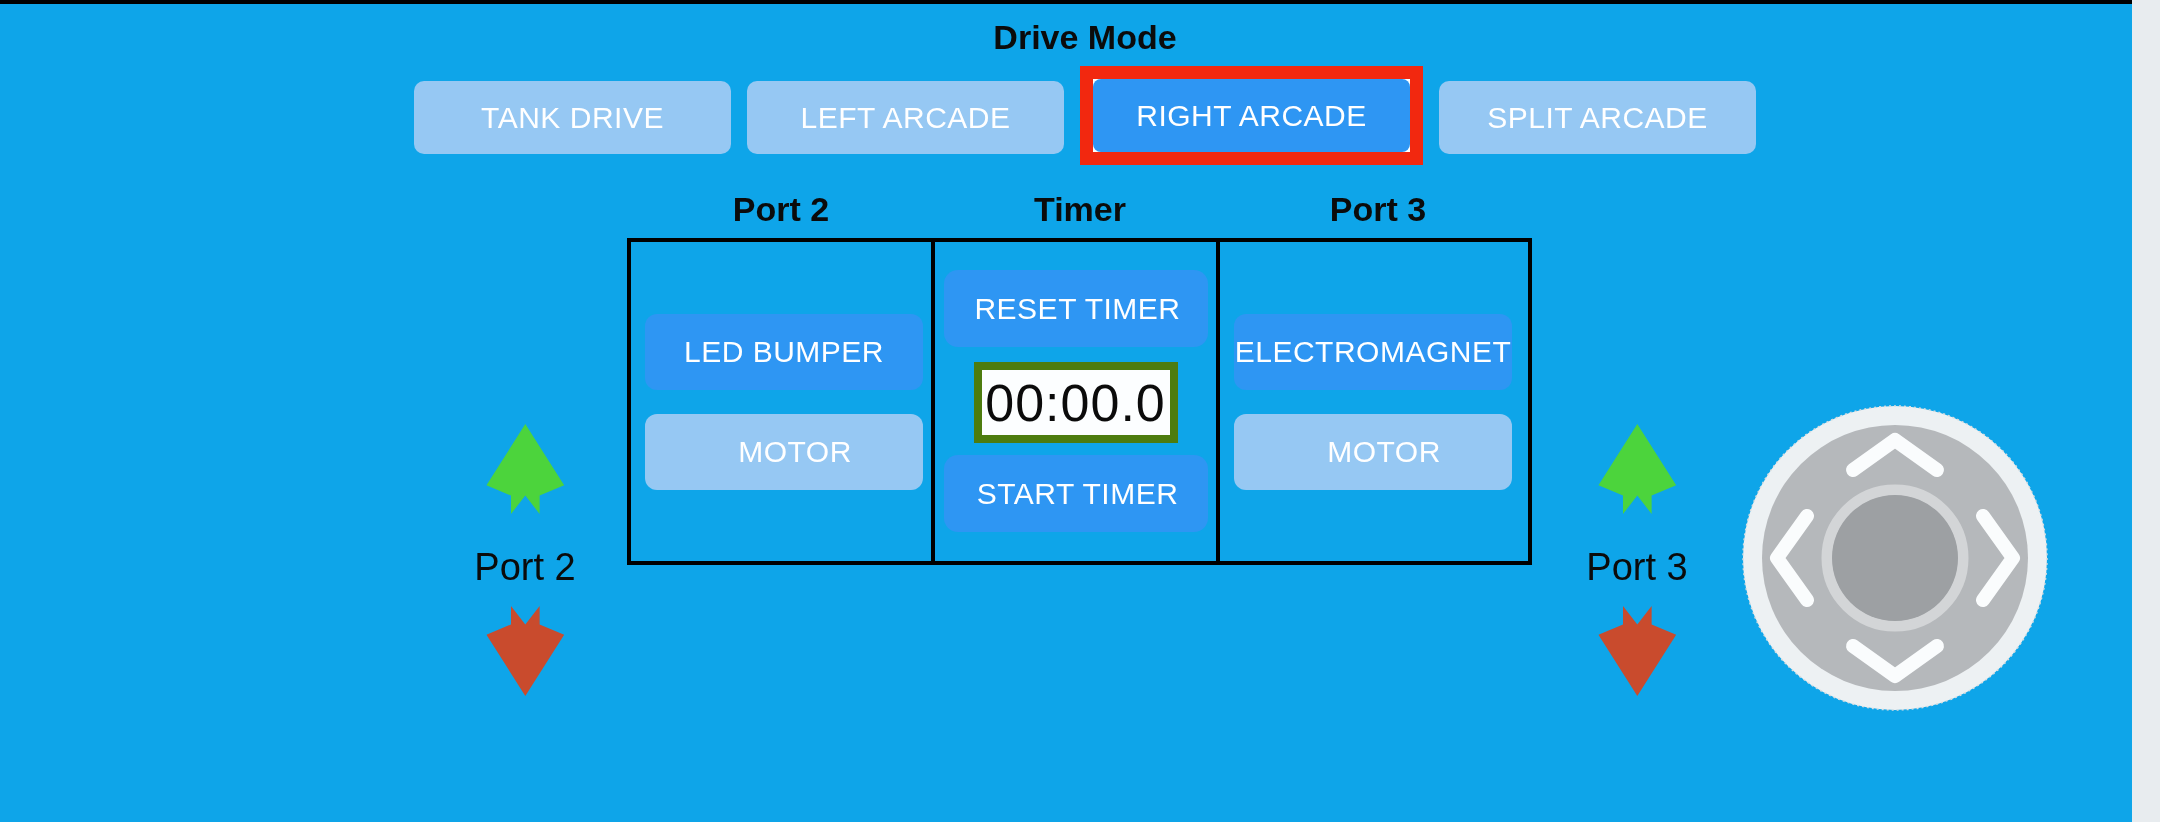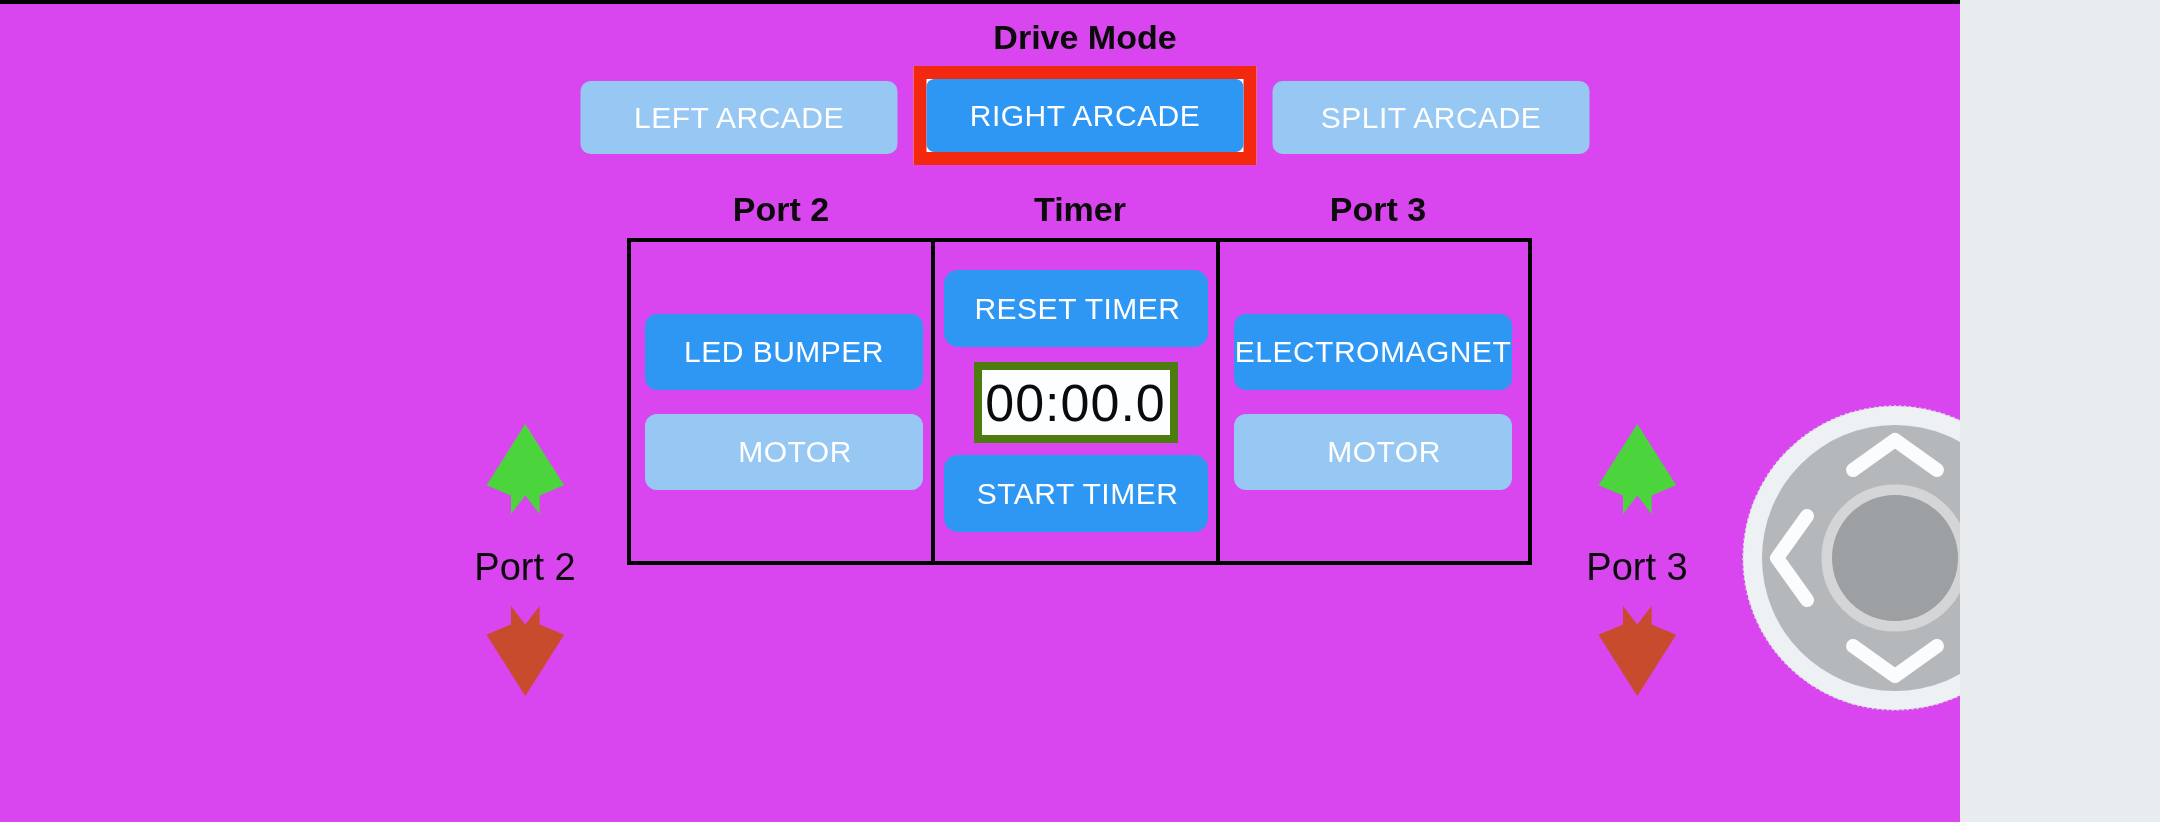--- a/index.html
+++ b/index.html
@@ -1,18 +1,18 @@
 <!DOCTYPE html>
 <html><head>
 <meta charset="utf-8">
 <style>
   html,body{margin:0;padding:0;background:#e8ecef;}
   .stage{
-    position:relative;width:1960px;height:822px;overflow:hidden;
-    background:#d946ef;
+    position:relative;width:2132px;height:822px;overflow:hidden;
+    background:#0ea5e9;
     font-family:"Liberation Sans", sans-serif;
   }
   .top-bar{position:absolute;left:0;top:0;width:2160px;height:4px;background:#000;}
 
   
   .drive-title{
     position:absolute;left:1085px;top:18px;transform:translateX(-50%);
     font-size:34px;font-weight:bold;color:#0b0b0b;white-space:nowrap;
   }
   .drive-row{
@@ -84,20 +84,21 @@
 </style>
 </head>
 <body>
 
 <div class="stage">
   <div class="top-bar"></div>
 
   <div class="drive-title">Drive Mode</div>
 
   <div class="drive-row">
+    <button class="btn drive-btn">TANK DRIVE</button>
     <button class="btn drive-btn">LEFT ARCADE</button>
     <div class="selected-wrap">
       <button class="btn drive-btn active">RIGHT ARCADE</button>
     </div>
     <button class="btn drive-btn">SPLIT ARCADE</button>
   </div>
 
   <div class="col-header h1">Port 2</div>
   <div class="col-header h2">Timer</div>
   <div class="col-header h3">Port 3</div>

